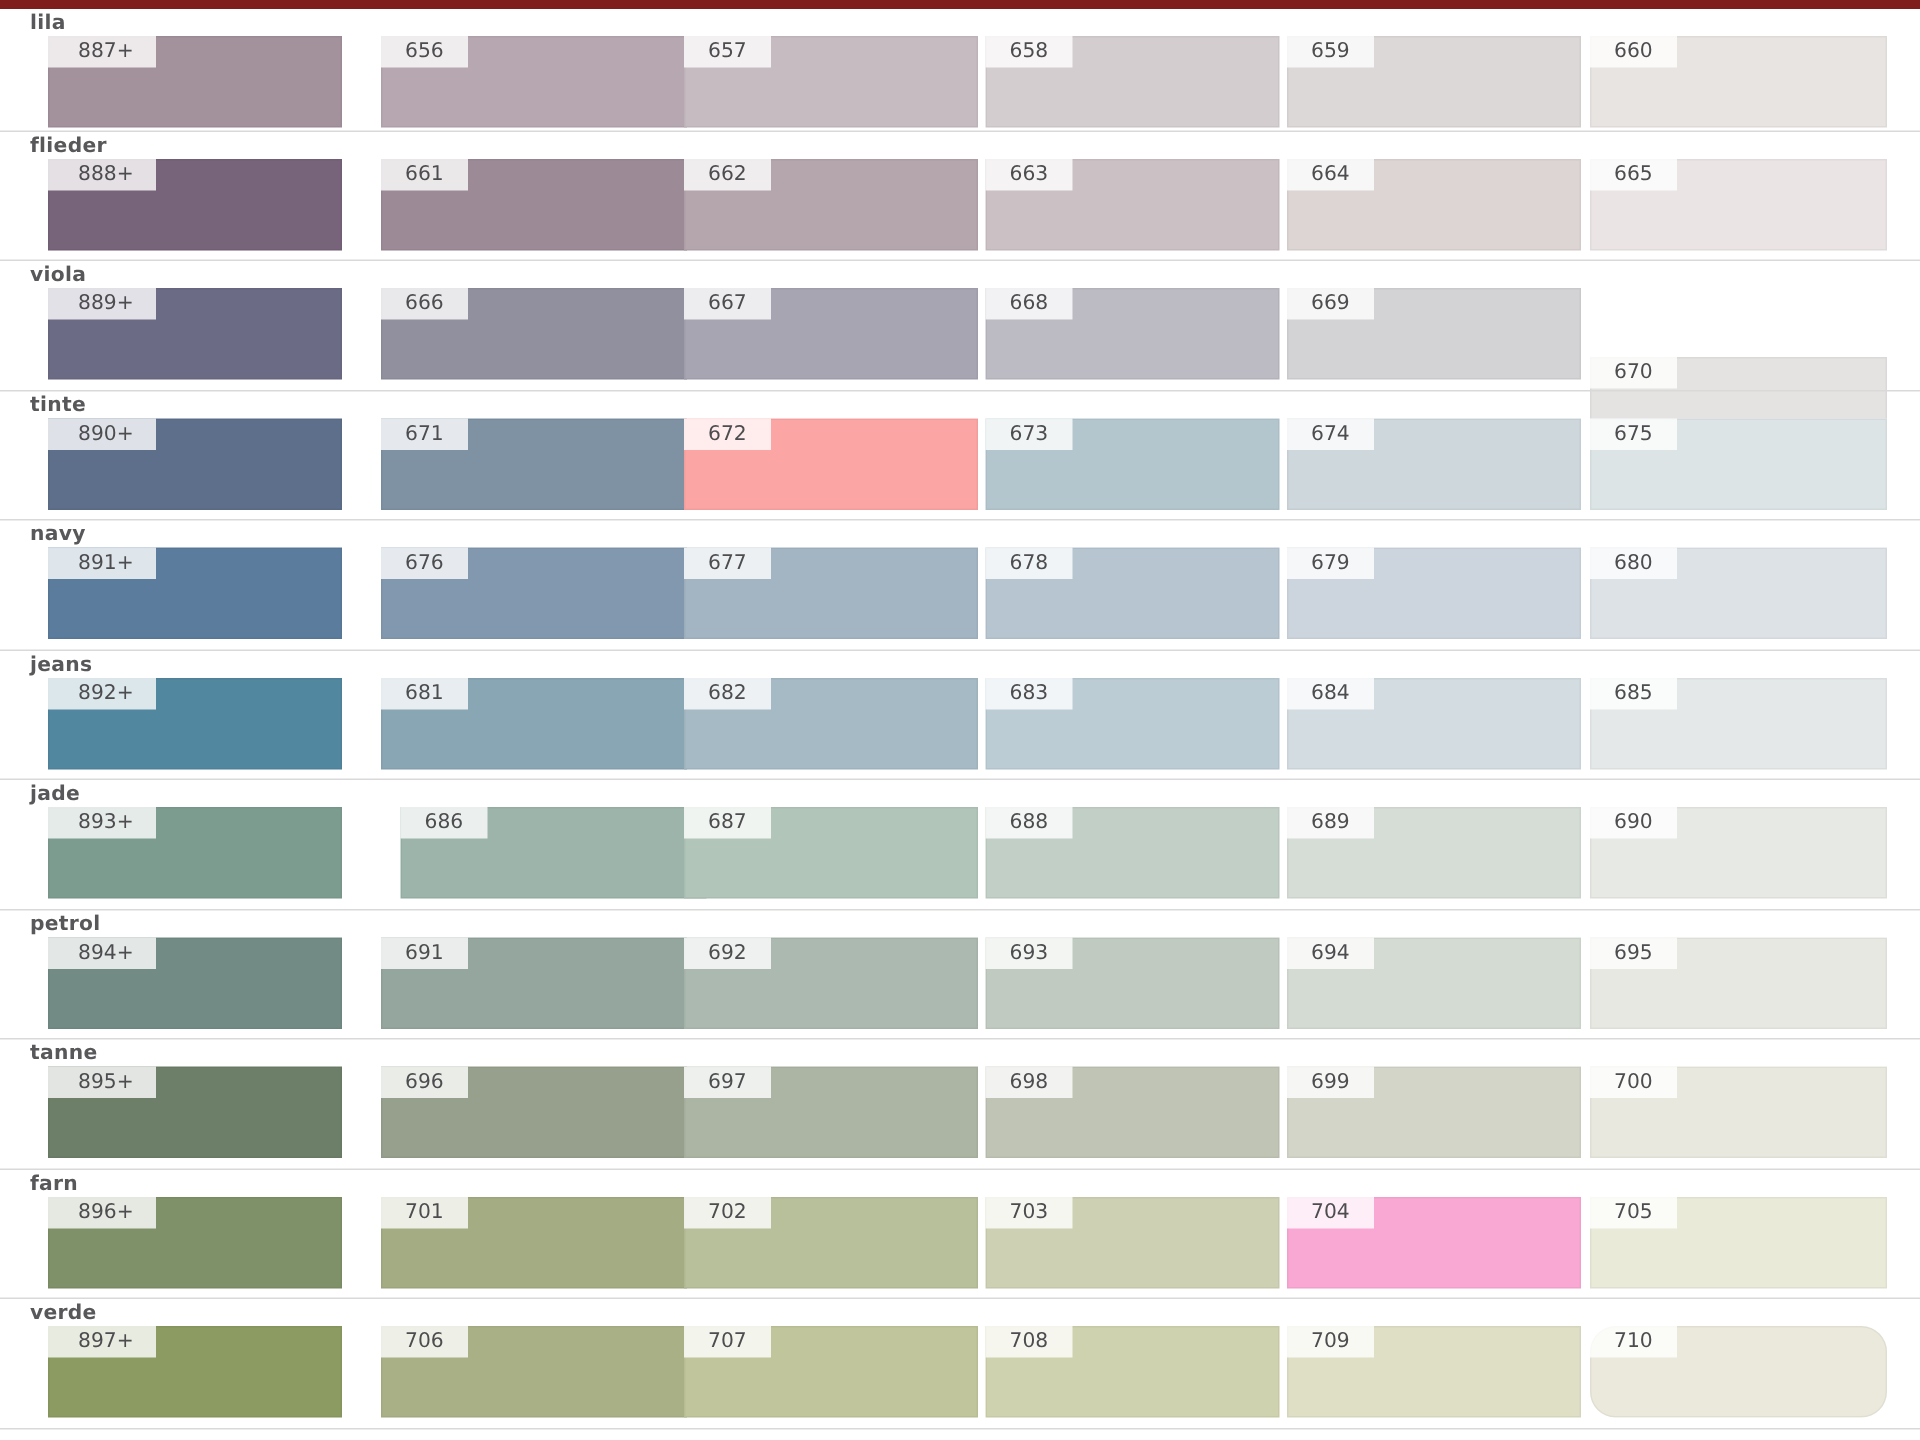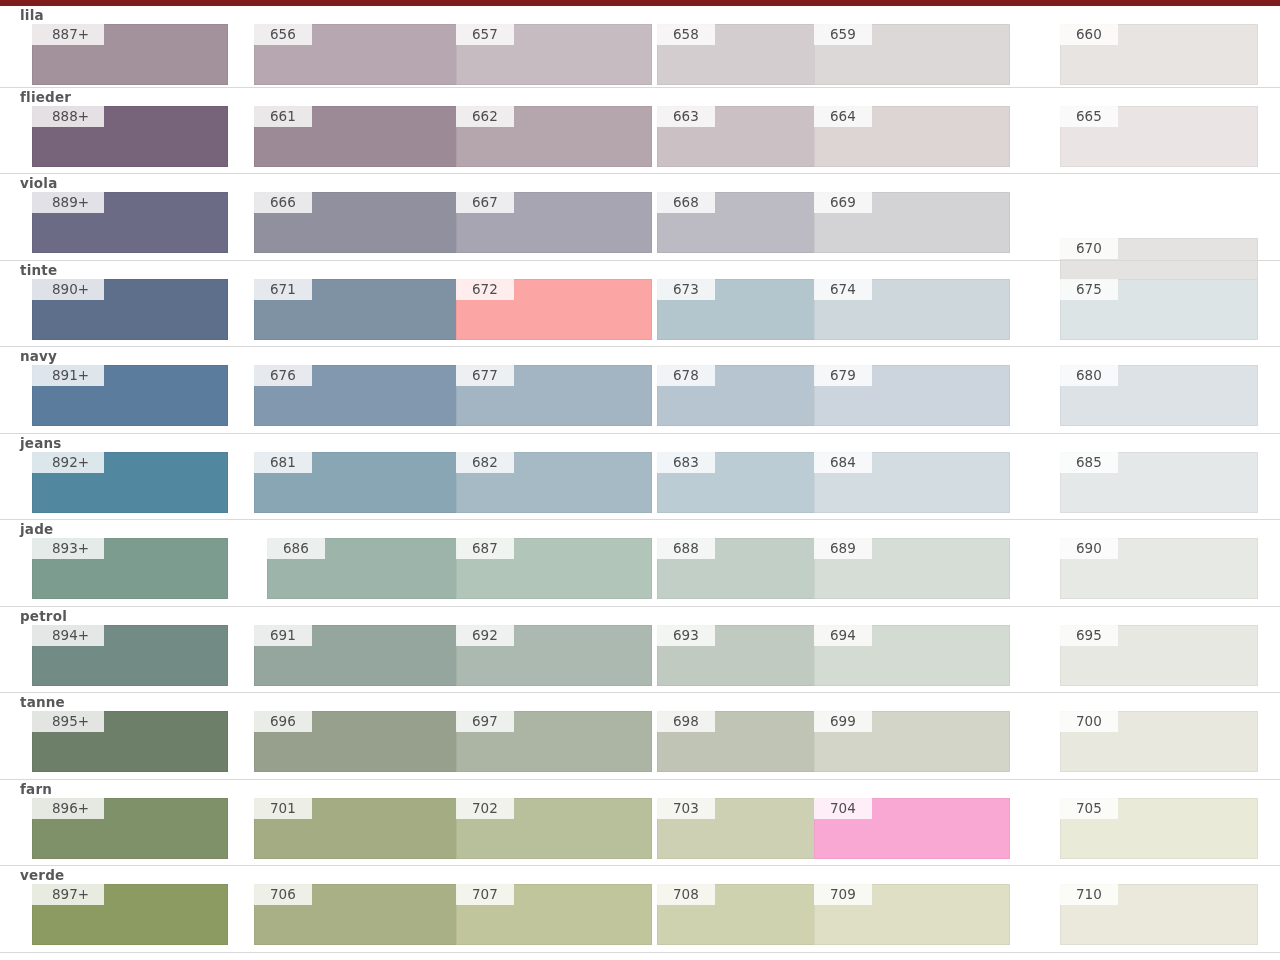--- a/index.html
+++ b/index.html
@@ -56,21 +56,21 @@
     height: 61px;
     box-sizing: border-box;
     box-shadow: inset 0 0 0 1px rgba(0,0,0,0.045);
   }
 
   
   .swatch.c0 { left: 32px;   width: 196px; }
   .swatch.c1 { left: 254px;  width: 204px; }
   .swatch.c2 { left: 456px;  width: 196px; }
   .swatch.c3 { left: 657px;  width: 196px; }
-  .swatch.c4 { left: 814px;  width: 196px; }
+  .swatch.c4 { left: 858px;  width: 196px; }
   .swatch.c5 { left: 1060px; width: 198px; }
 
   .tag {
     position: absolute;
     left: 0;
     top: 0;
     min-width: 58px;
     height: 21px;
     line-height: 21px;
     padding: 0 9px 0 16px;
@@ -338,19 +338,19 @@
         </div>
         <div class="swatch c2" style="background: rgb(192, 197, 156);">
           <span class="tag">707</span>
         </div>
         <div class="swatch c3" style="background: rgb(207, 210, 174);">
           <span class="tag">708</span>
         </div>
         <div class="swatch c4" style="background: rgb(223, 223, 198);">
           <span class="tag">709</span>
         </div>
-        <div class="swatch c5" style="background: rgb(235, 233, 220);">
+        <div class="swatch c5" style="background: rgb(235, 233, 220); border-radius: 17px;">
           <span class="tag">710</span>
         </div>
       </div>
     </div>
   </div>
 <div class="bottom-rule"></div>
 
 </body></html>

